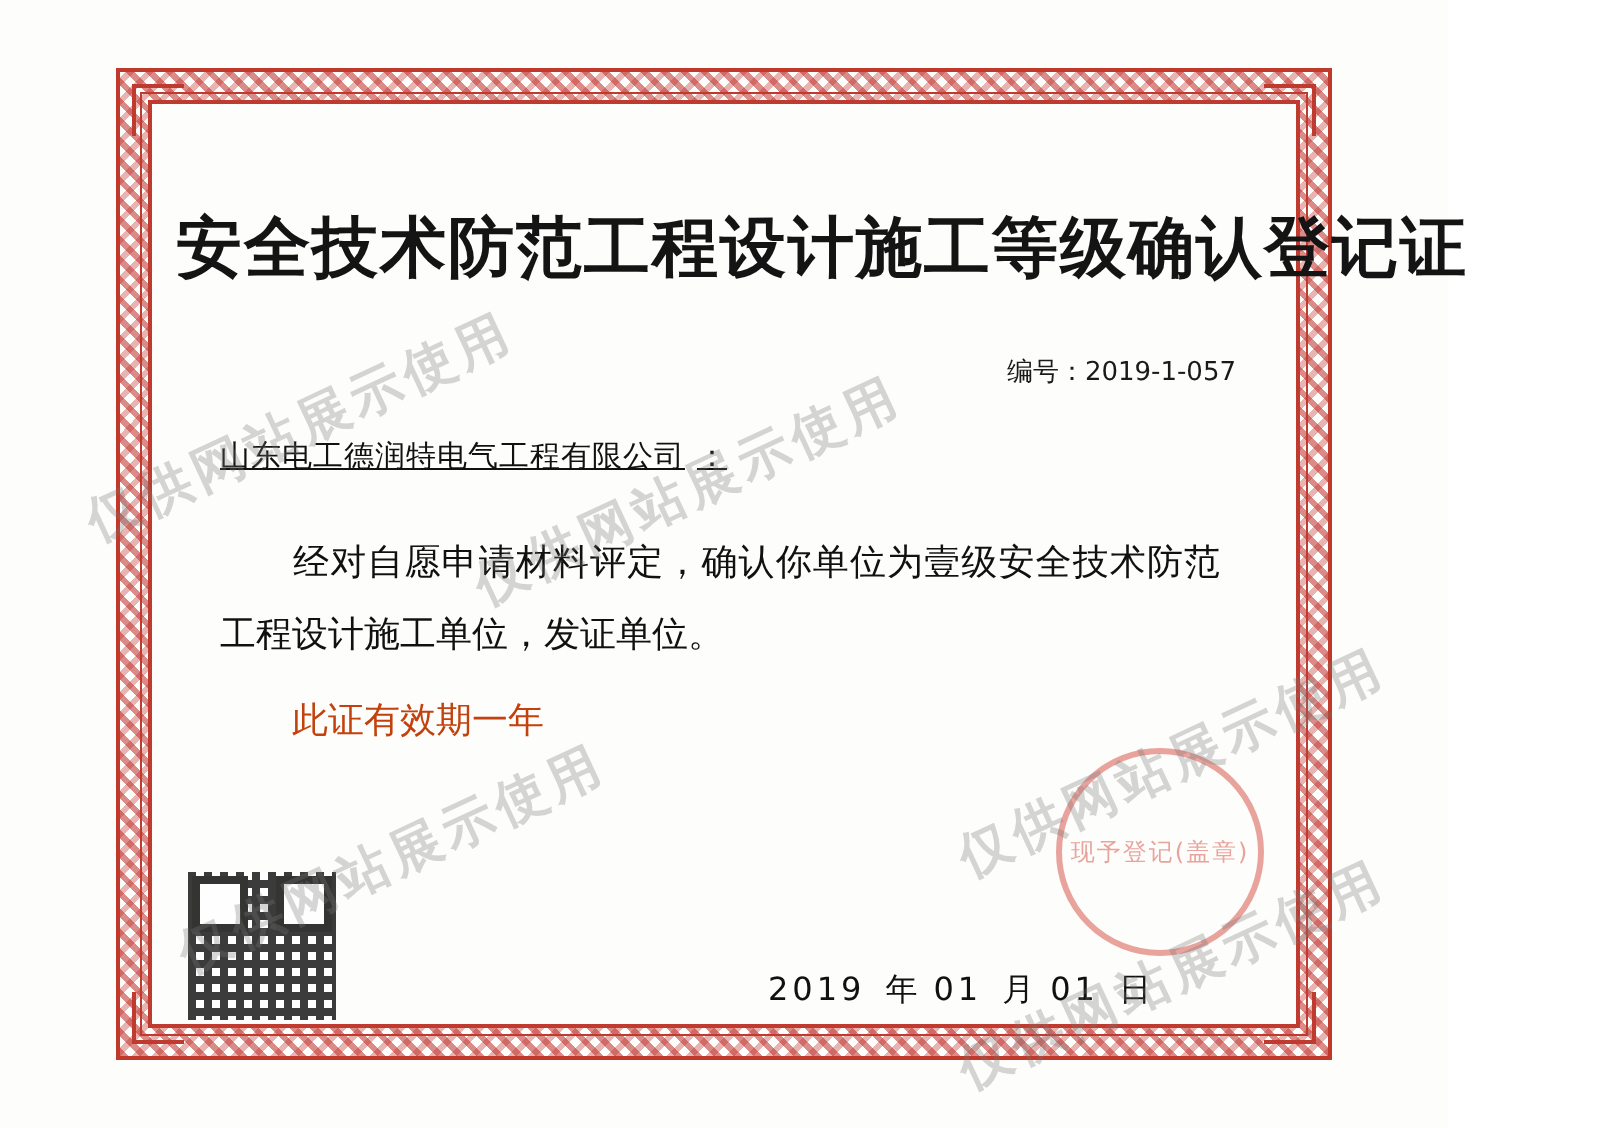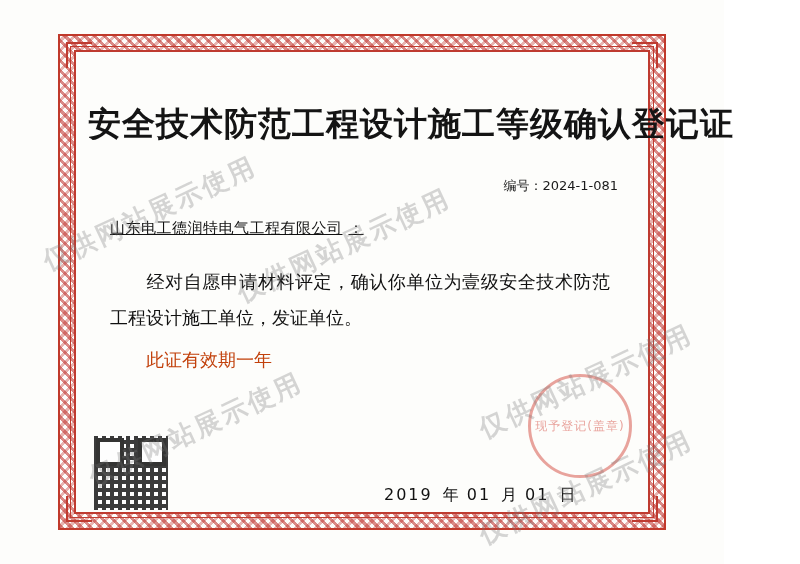--- a/index.html
+++ b/index.html
@@ -266,21 +266,21 @@
   <div class="corner tl"></div>
   <div class="corner tr"></div>
   <div class="corner bl"></div>
   <div class="corner br"></div>
 
   <div class="content">
 
     <div class="cert-title">安全技术防范工程设计施工等级确认登记证</div>
 
     <div class="cert-number">
-      <span>编号：</span><span>2024-1-081</span>
+      <span>编号：</span><span>2019-1-057</span>
     </div>
 
     <div class="company-line">
       <span class="company-name">山东电工德润特电气工程有限公司</span><span class="company-colon">：</span>
     </div>
 
     <div class="body-text">
       <span class="indent"></span><span>经对自愿申请材料评定，确认你单位为壹级安全技术防范工程设计施工单位，发证单位。</span>
     </div>
 

